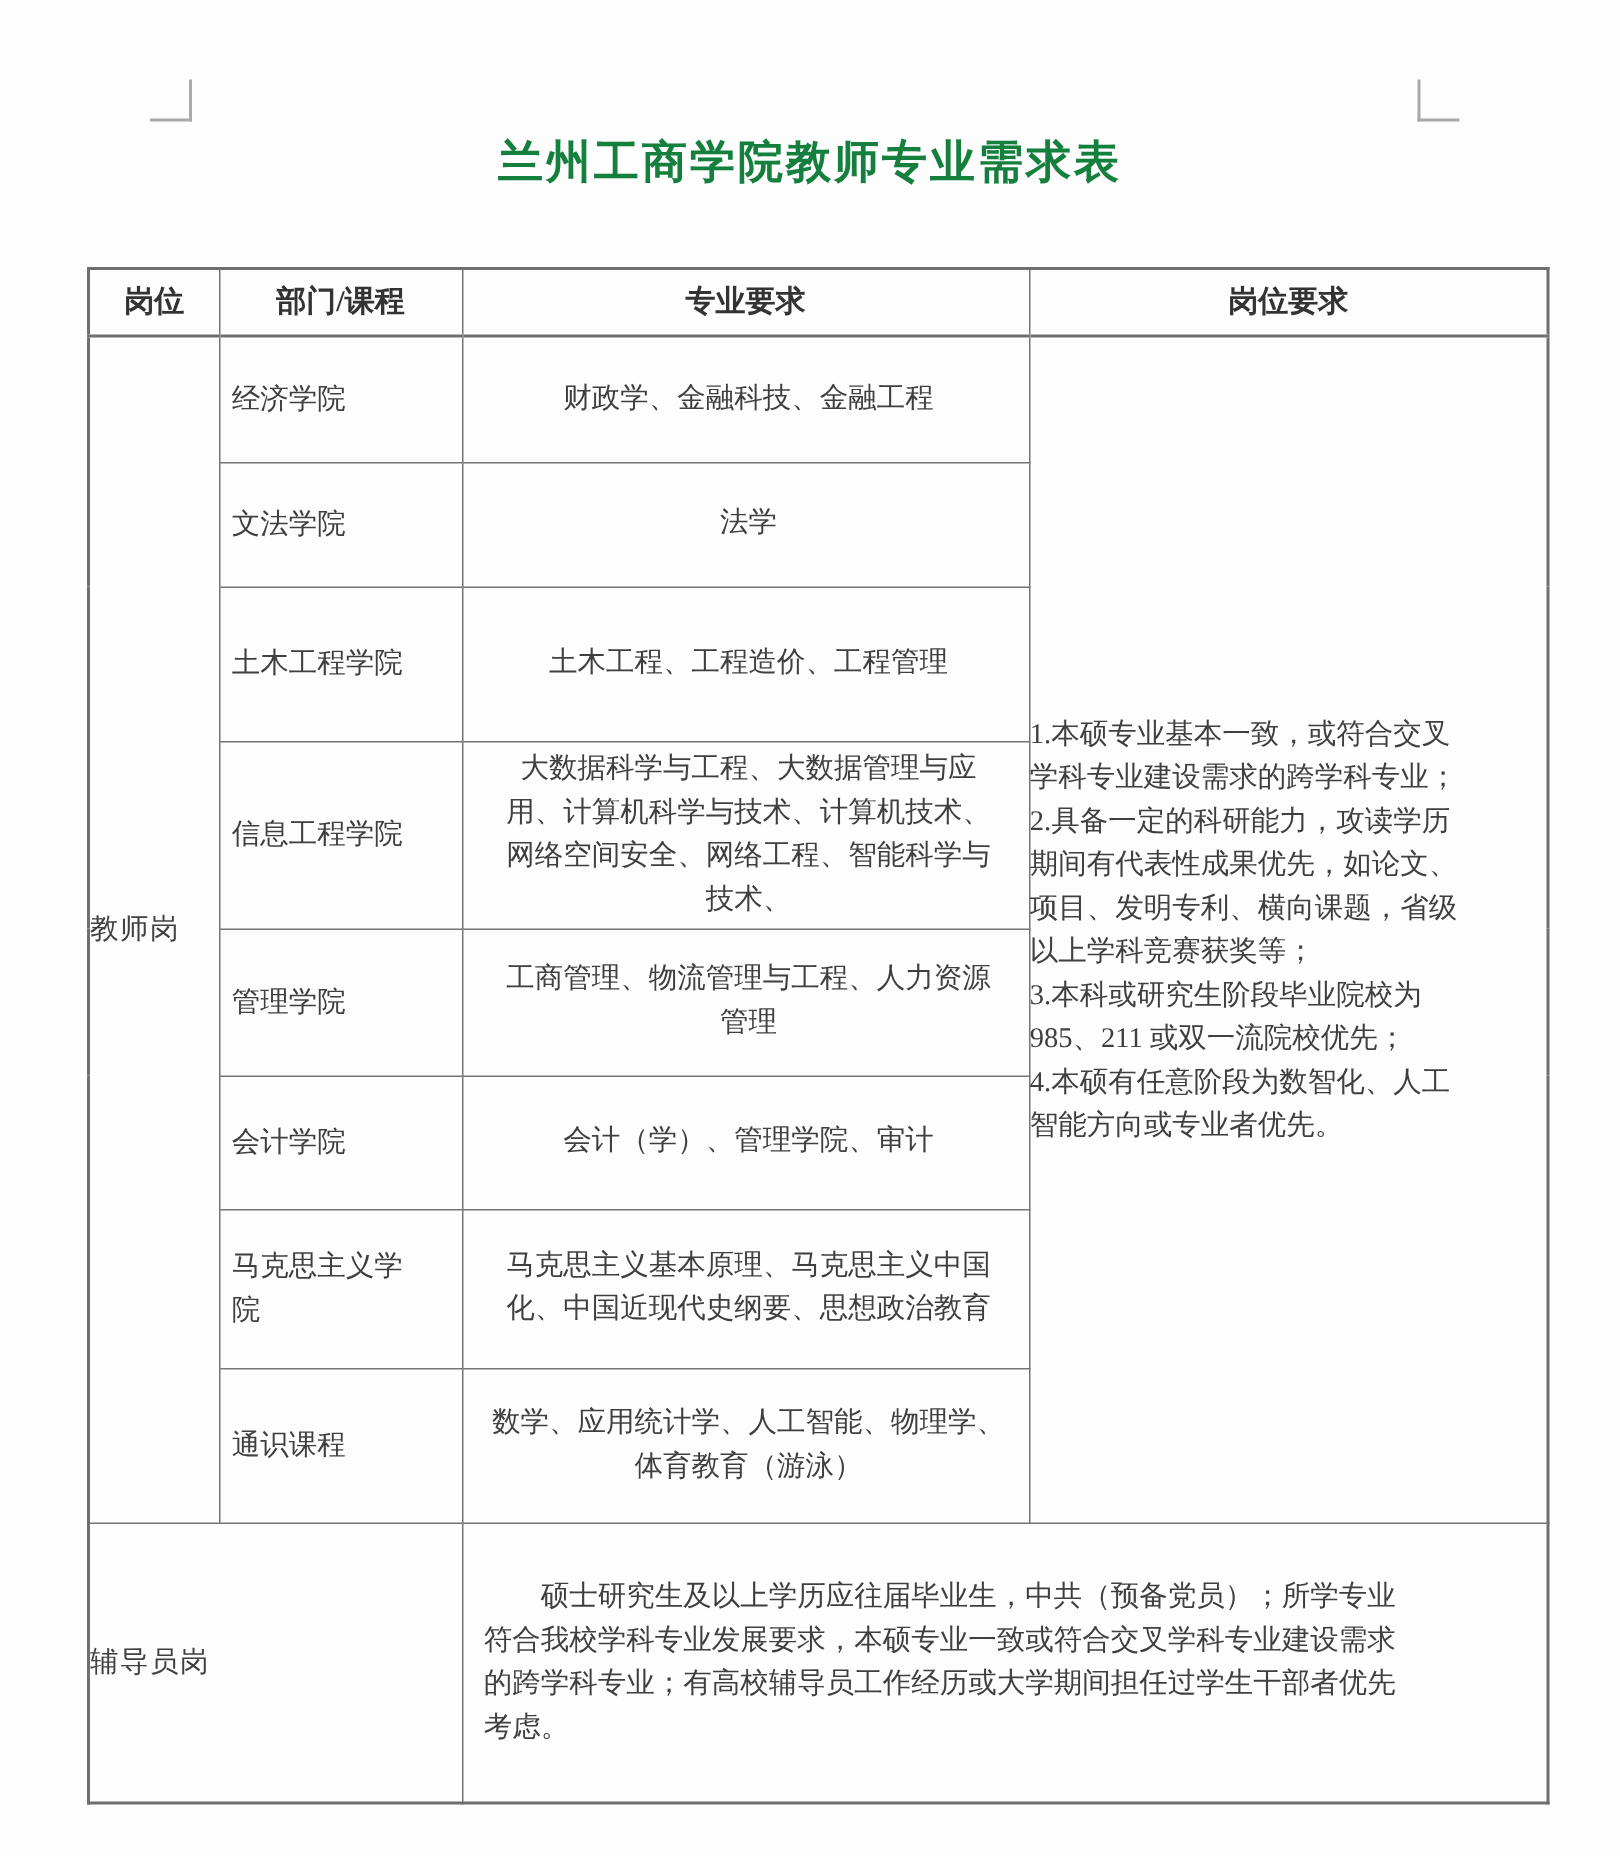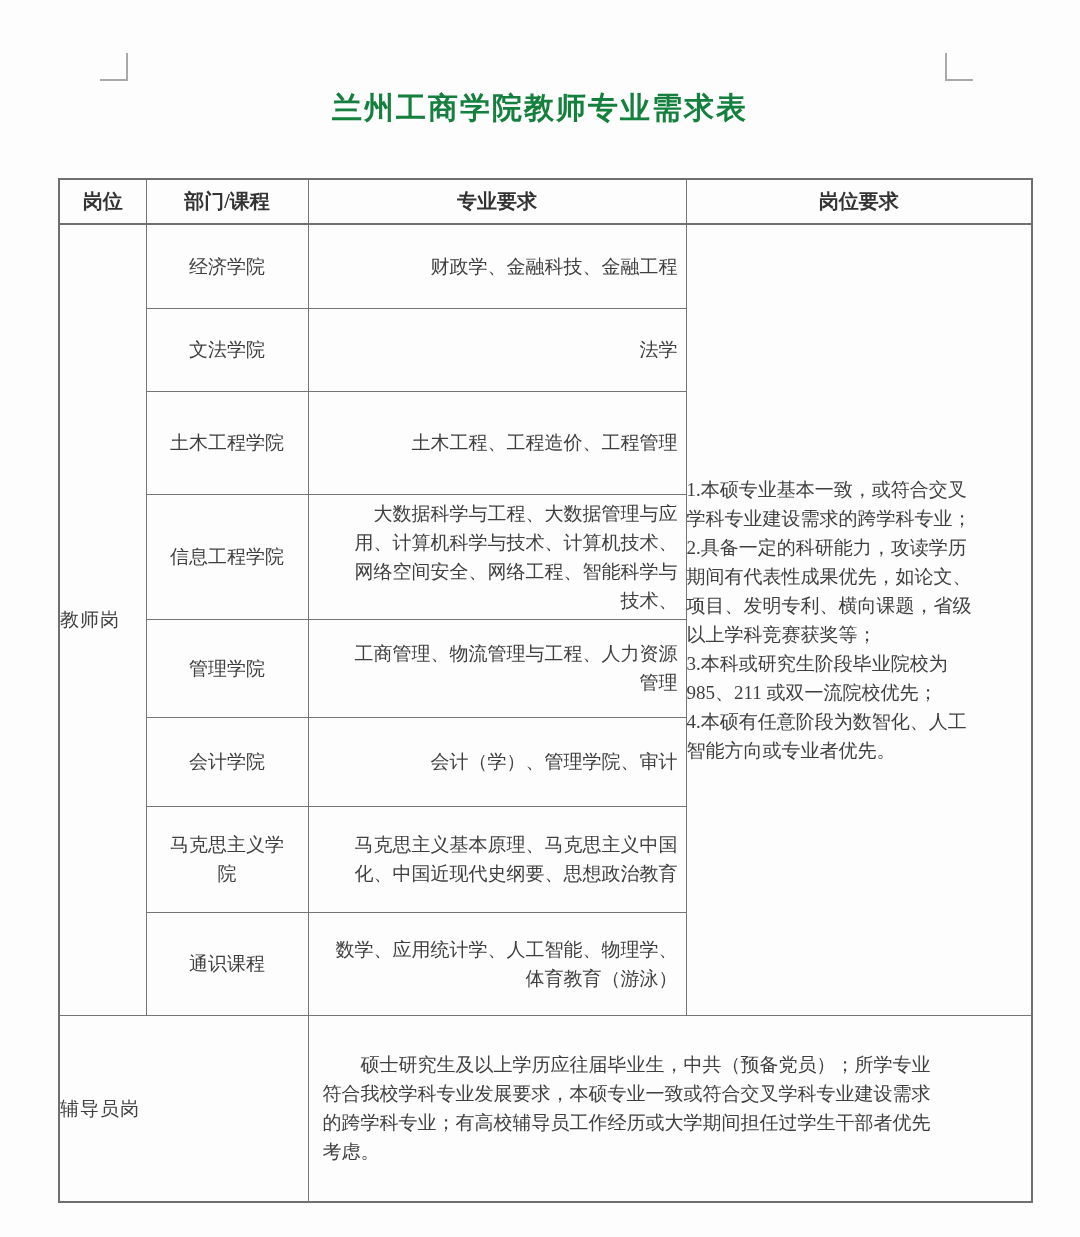--- a/index.html
+++ b/index.html
@@ -55,28 +55,28 @@
     text-align: center;
     color: #333333;
     border-bottom: 2px solid #6f6f6f;
   }
   td.pos-cell {
     text-align: left;
     font-size: 20px;
     letter-spacing: 1px;
   }
   td.dept-cell {
-    text-align: center;
     white-space: pre-line;
     padding: 2px 8px;
   }
   td.majors-cell {
-    text-align: right;
+    text-align: center;
     white-space: pre-line;
     padding: 4px 8px 4px 12px;
+    font-family: Liberation Mono, monospace;
   }
   td.reqs-cell {
     text-align: left;
     white-space: pre-line;
     padding: 6px 8px 6px 0;
     line-height: 29.5px;
   }
   td.counselor-cell {
     text-align: left;
     white-space: pre-line;

